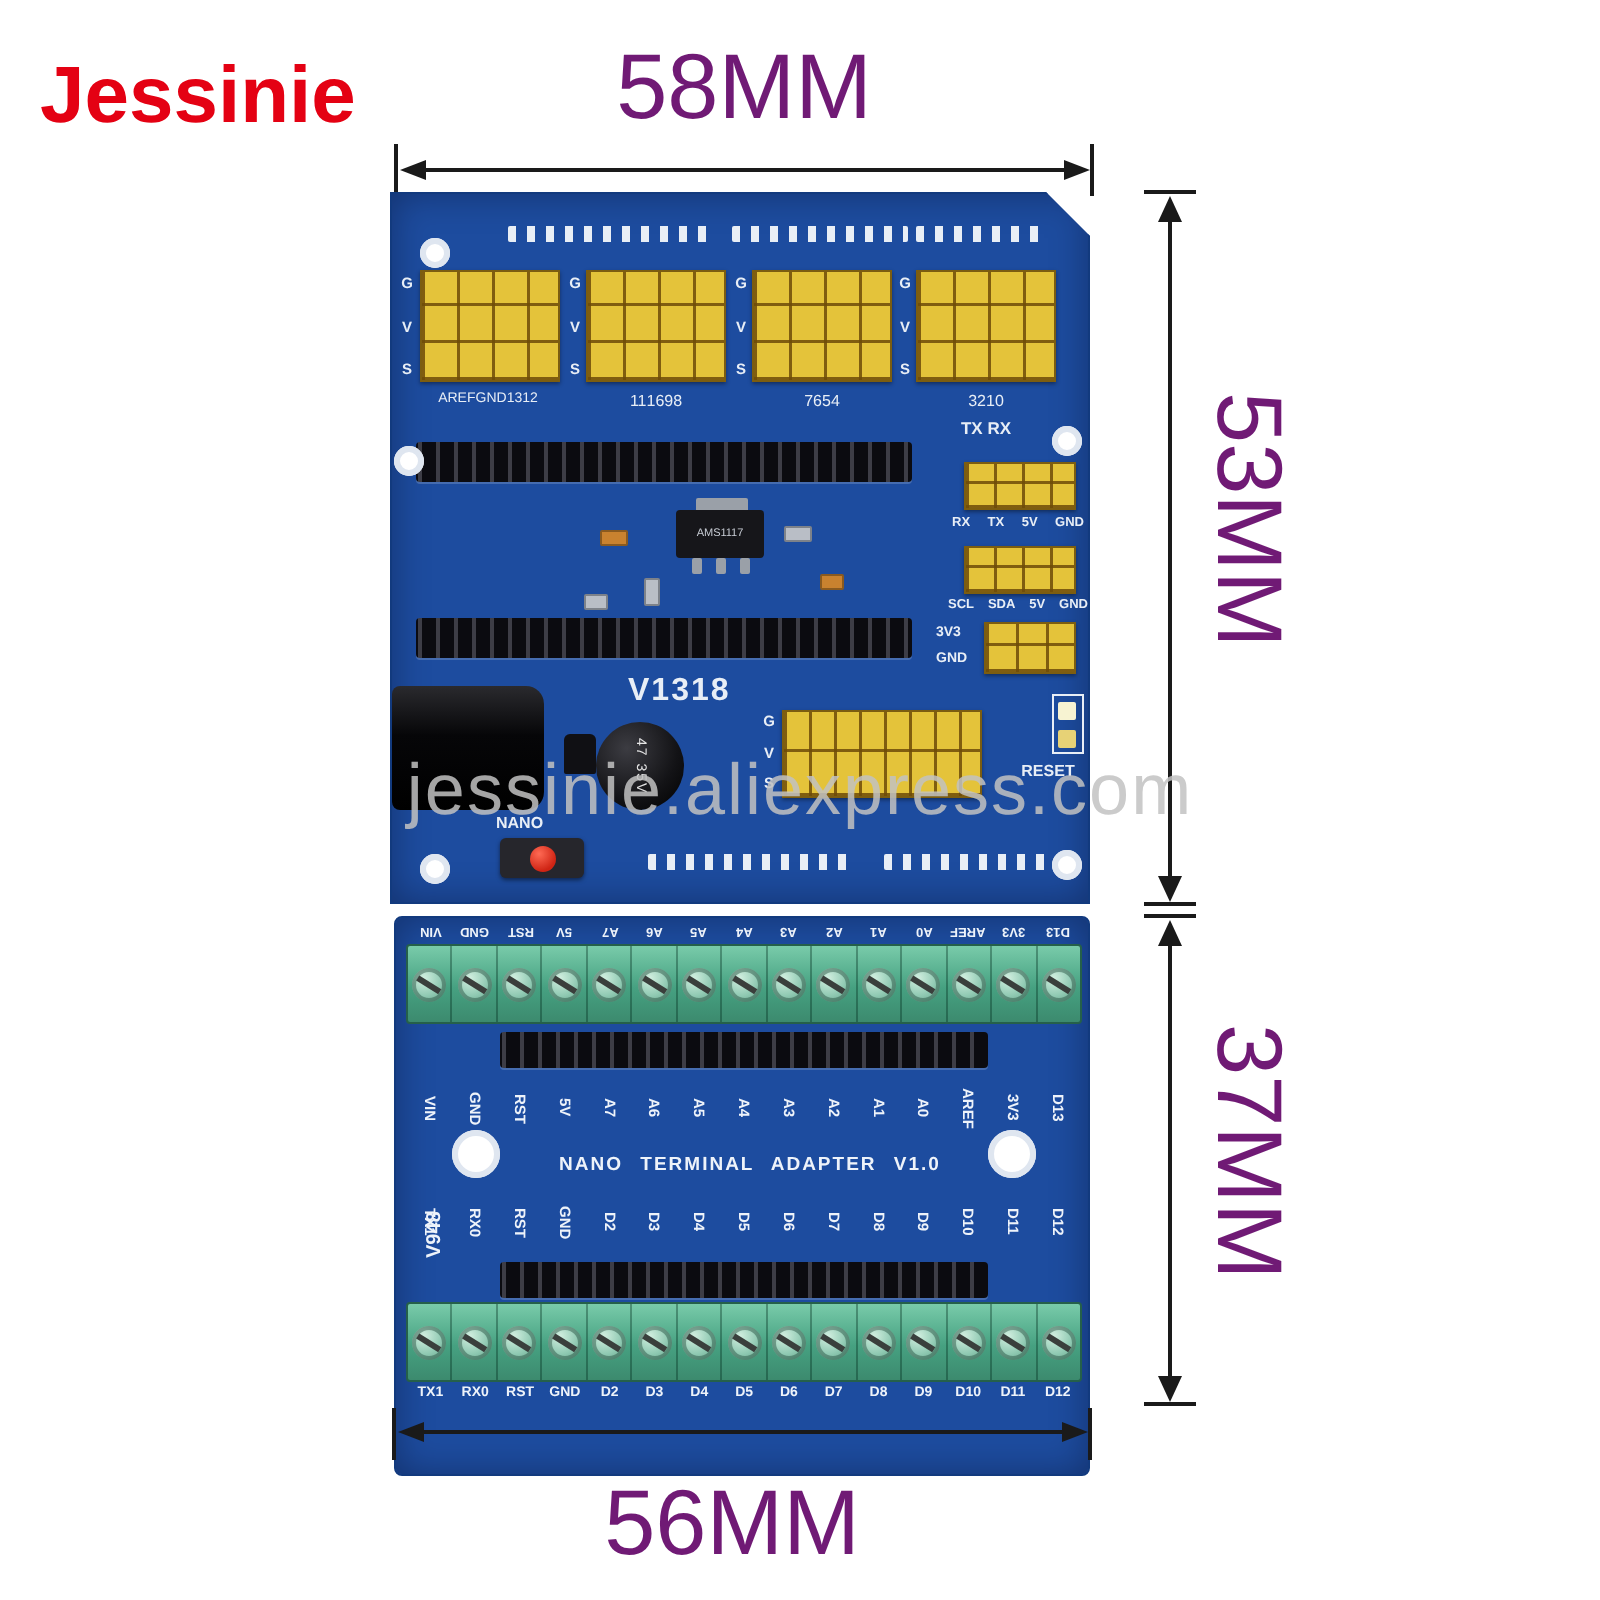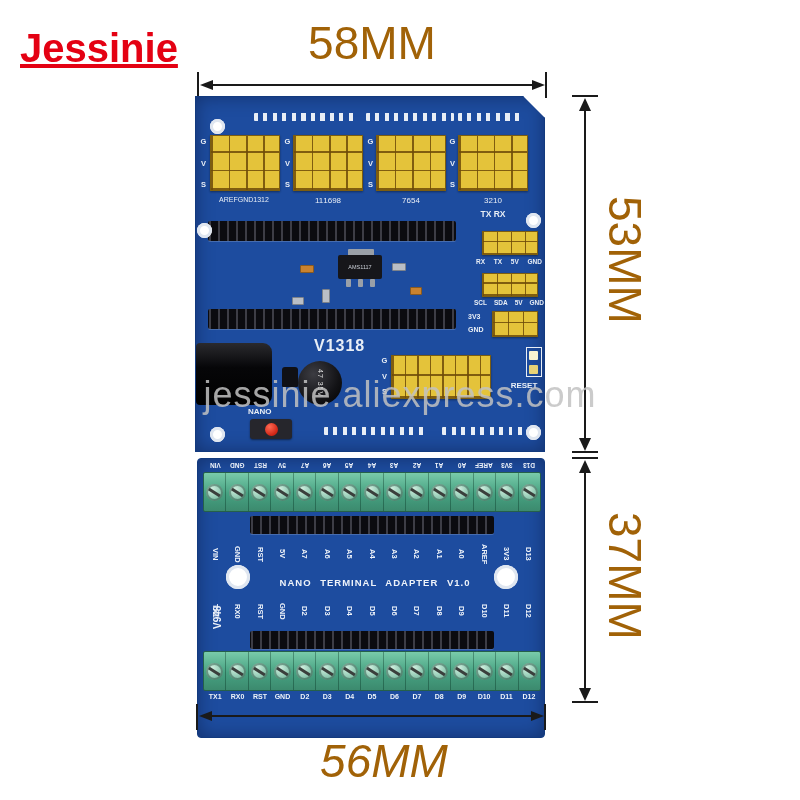--- a/index.html
+++ b/index.html
@@ -3,21 +3,21 @@
 <meta charset="utf-8">
 <style>
   * { margin:0; padding:0; box-sizing:border-box; }
   html,body { width:800px; height:800px; background:#ffffff; font-family:"Liberation Sans", sans-serif; }
   body { position:relative; overflow:hidden; }
   .a { position:absolute; }
 
   
   .logo { font-size:40px; font-weight:bold; color:#e40113; letter-spacing:0; }
   .watermark { font-size:36px; color:#c2c2c2; opacity:.85; text-align:center; z-index:40; letter-spacing:1px; }
-  .dim-label { font-size:46px; color:#a16207; }
+  .dim-label { font-size:46px; color:#701a75; }
   .dim-label.vert { writing-mode:vertical-rl; }
   .tickv { position:absolute; width:2px; background:#1a1a1a; }
   .tickh { position:absolute; height:2px; background:#1a1a1a; }
   .dline-h { position:absolute; height:2px; background:#1a1a1a; }
   .dline-v { position:absolute; width:2px; background:#1a1a1a; }
   .arr { position:absolute; width:0; height:0; border-style:solid; }
   .arr.left  { border-width:5px 13px 5px 0; border-color:transparent #1a1a1a transparent transparent; }
   .arr.right { border-width:5px 0 5px 13px; border-color:transparent transparent transparent #1a1a1a; }
   .arr.up    { border-width:0 6px 13px 6px; border-color:transparent transparent #1a1a1a transparent; }
   .arr.down  { border-width:13px 6px 0 6px; border-color:#1a1a1a transparent transparent transparent; }
@@ -75,21 +75,21 @@
     box-shadow: inset 0 0 0 2px rgba(20,60,45,.4); }
   .screw::after { content:""; position:absolute; left:2px; top:7px; width:13px; height:2.5px; background:#3a3f3c; transform:rotate(32deg); }
 
   .title { font-size:9.5px; letter-spacing:1px; word-spacing:5px; color:#eef3fa; font-weight:bold; text-align:center; }
   .vtext180 { writing-mode:vertical-rl; transform:rotate(180deg); font-size:10px; color:#eef3fa; font-weight:bold; }
   .smd { border-radius:1px; }
 </style>
 </head>
 <body>
 
-<div class="a logo" style="left:20px;top:26px;text-decoration:underline;">Jessinie</div>
+<div class="a logo" style="left:20px;top:26px;">Jessinie</div>
 
 <div class="a dim-label" style="left:198px;top:16px;width:348px;text-align:center;">58MM</div>
 <span class="tickv" style="left:197px;top:72px;height:26px;"></span>
 <span class="tickv" style="left:545px;top:72px;height:26px;"></span>
 <span class="arr left" style="left:200px;top:80px;"></span>
 <span class="arr right" style="left:532px;top:80px;"></span>
 <span class="dline-h" style="left:213px;top:84px;width:319px;"></span>
 
 <div id="shield" class="a pcb" style="left:195px;top:96px;width:350px;height:356px;">
 
@@ -544,13 +544,13 @@
 <span class="arr up" style="left:579px;top:460px;"></span>
 <span class="arr down" style="left:579px;top:688px;"></span>
 <span class="dline-v" style="left:584px;top:472px;height:217px;"></span>
 <div class="a dim-label vert" style="left:598px;top:512px;">37MM</div>
 
 <span class="tickv" style="left:196px;top:704px;height:26px;"></span>
 <span class="tickv" style="left:544px;top:704px;height:26px;"></span>
 <span class="arr left" style="left:199px;top:711px;"></span>
 <span class="arr right" style="left:531px;top:711px;"></span>
 <span class="dline-h" style="left:212px;top:715px;width:319px;"></span>
-<div class="a dim-label" style="left:210px;top:734px;width:348px;text-align:center;font-style:italic;">56MM</div>
+<div class="a dim-label" style="left:192px;top:734px;width:348px;text-align:center;">56MM</div>
 
 </body></html>

